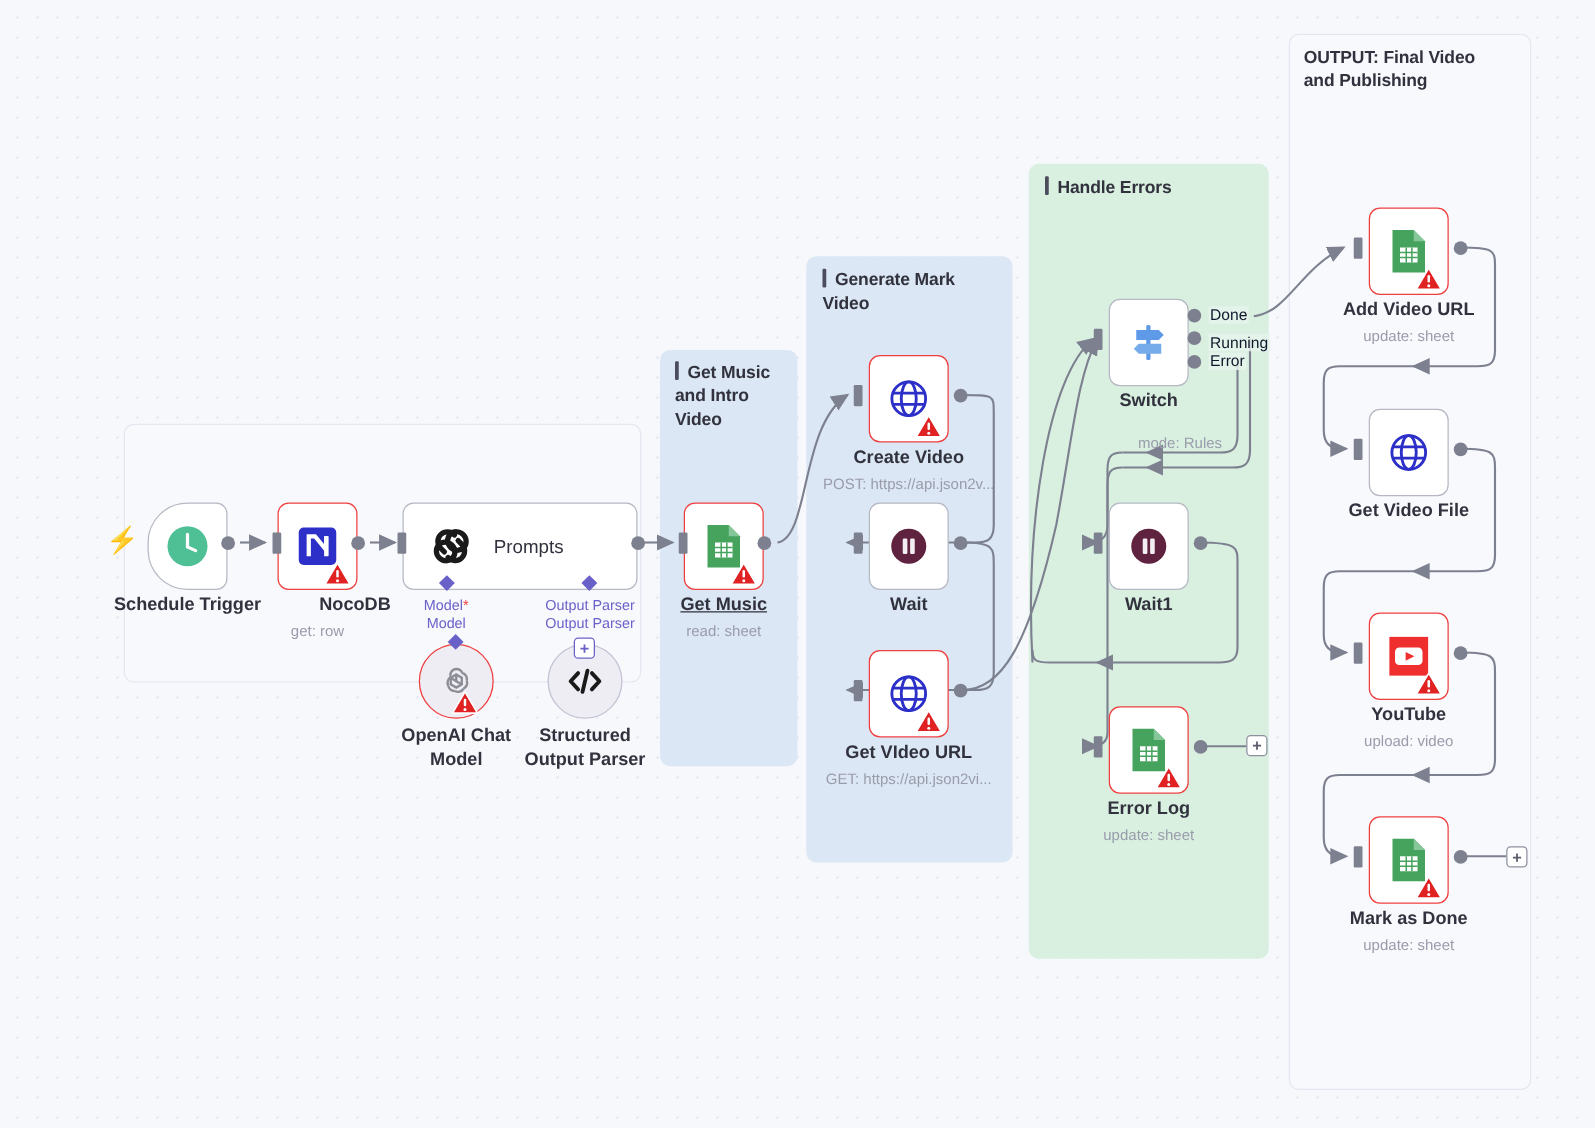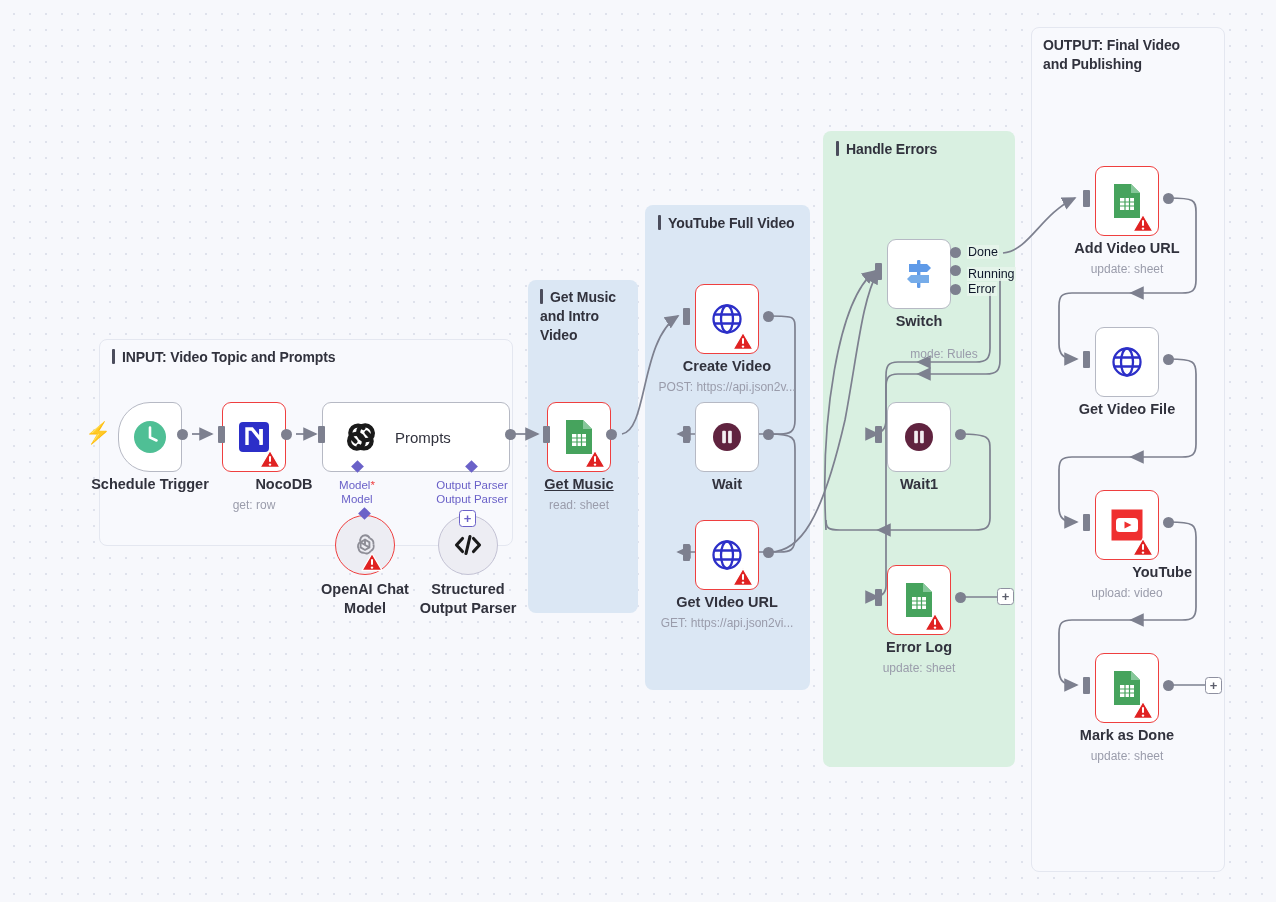--- a/index.html
+++ b/index.html
@@ -79,32 +79,29 @@
 
   
   .bolt{position:absolute;font-size:21px;color:#f4613c;line-height:1;}
 </style>
 </head>
 <body>
 
 <div id="canvas">
 
   <div class="group" style="left:99px;top:339px;width:412px;height:205px;background:#f8f9fd;border:1px solid #e4e7f0;"></div>
-  <div class="group-title" style="left:112px;top:348px;width:380px;">
-     <span class="bar"></span><span>INPUT: Video Topic and Prompts</span>
-  </div>
 
   <div class="group" style="left:528px;top:280px;width:110px;height:333px;background:#dbe7f4;"></div>
   <div class="group-title multi" style="left:540px;top:288px;width:92px;">
      <span class="bar"></span><span>Get Music and Intro Video</span>
   </div>
 
   <div class="group" style="left:645px;top:205px;width:165px;height:485px;background:#dbe7f4;"></div>
   <div class="group-title" style="left:658px;top:214px;width:140px;">
-     <span class="bar"></span><span>YouTube Full Video</span>
+     <span class="bar"></span><span>Generate Mark Video</span>
   </div>
 
   <div class="group" style="left:823px;top:131px;width:192px;height:636px;background:#d9f0e1;"></div>
   <div class="group-title" style="left:836px;top:140px;width:170px;">
      <span class="bar"></span><span>Handle Errors</span>
   </div>
 
   <div class="group" style="left:1031px;top:27px;width:192px;height:843px;background:#f8f9fd;border:1px solid #e4e7f0;"></div>
   <div class="group-title" style="left:1043px;top:36px;width:160px;">
      <span>OUTPUT: Final Video and Publishing</span>
@@ -445,21 +442,21 @@
         <path d="M15.5 14.5 L22.5 18 L15.5 21.5 Z" fill="#ef2f2f"></path>
       </svg>
       <svg class="warn" viewBox="0 0 22 20">
         <path d="M11 1.5 L21 18.5 L1 18.5 Z" fill="#e02222" stroke="#fff" stroke-width="1.3" stroke-linejoin="round"></path>
         <rect x="10" y="7" width="2" height="6" fill="#fff" rx="1"></rect>
           <circle cx="11" cy="15.6" r="1.2" fill="#fff"></circle>
       </svg>
     </div>
     <div class="dot" style="left:68px;top:27px;"></div>
     <div class="inport" style="left:-12px;top:24px;"></div>
-    <div class="nlabel" style="left:-33px;top:74px;width:130px;text-align:right;">YouTube</div>
+    <div class="nlabel" style="left:-33px;top:74px;width:130px;">YouTube</div>
     <div class="nsub" style="left:-33px;top:96px;width:130px;">upload: video</div>
   </div>
 
   <div class="node" style="left:1095px;top:653px;">
     <div class="nbox err">
       <svg width="34" height="38" viewBox="0 0 34 38">
         <path d="M4 2 L21 2 L30 11 L30 36 L4 36 Z" fill="#46a35d"></path>
         <path d="M21 2 L30 11 L21 11 Z" fill="#86c79a"></path>
         <rect x="10" y="16" width="14" height="12" fill="#fff"></rect>
         <g stroke="#46a35d" stroke-width="1.2">

